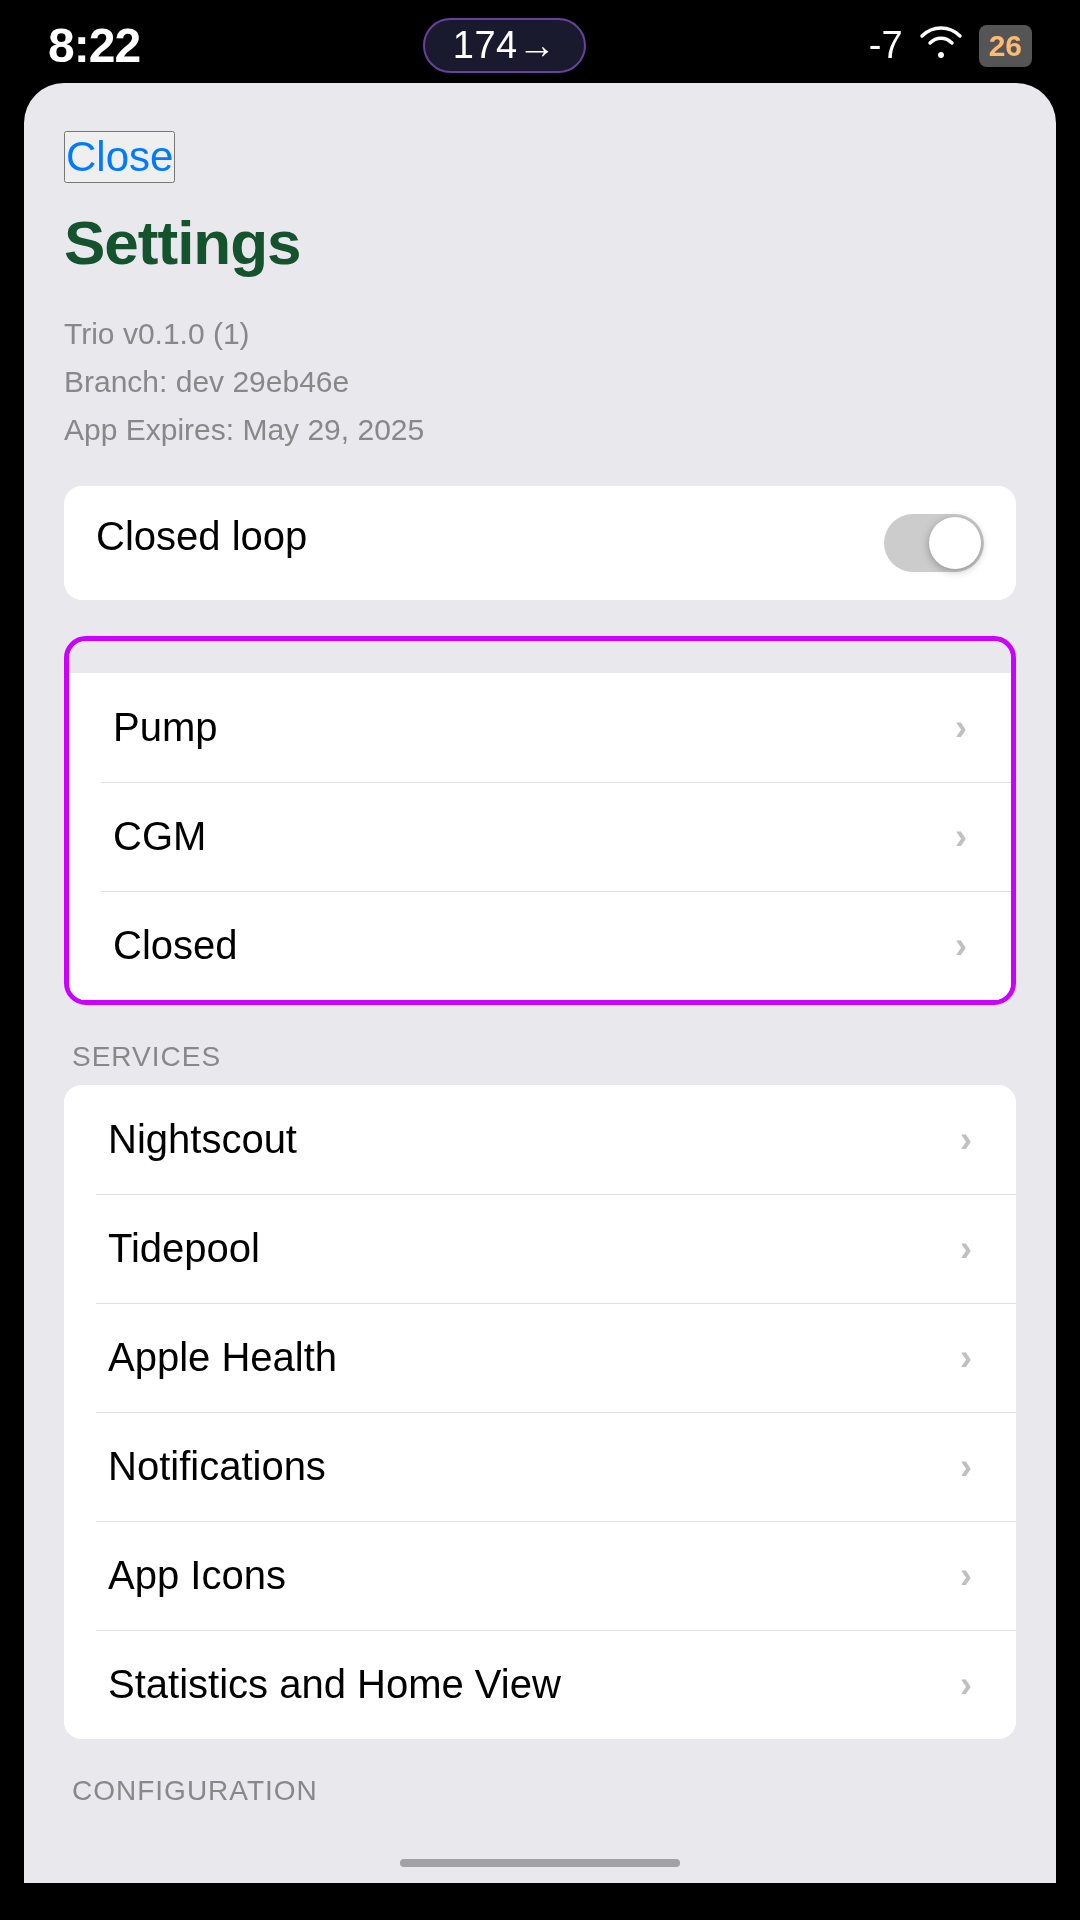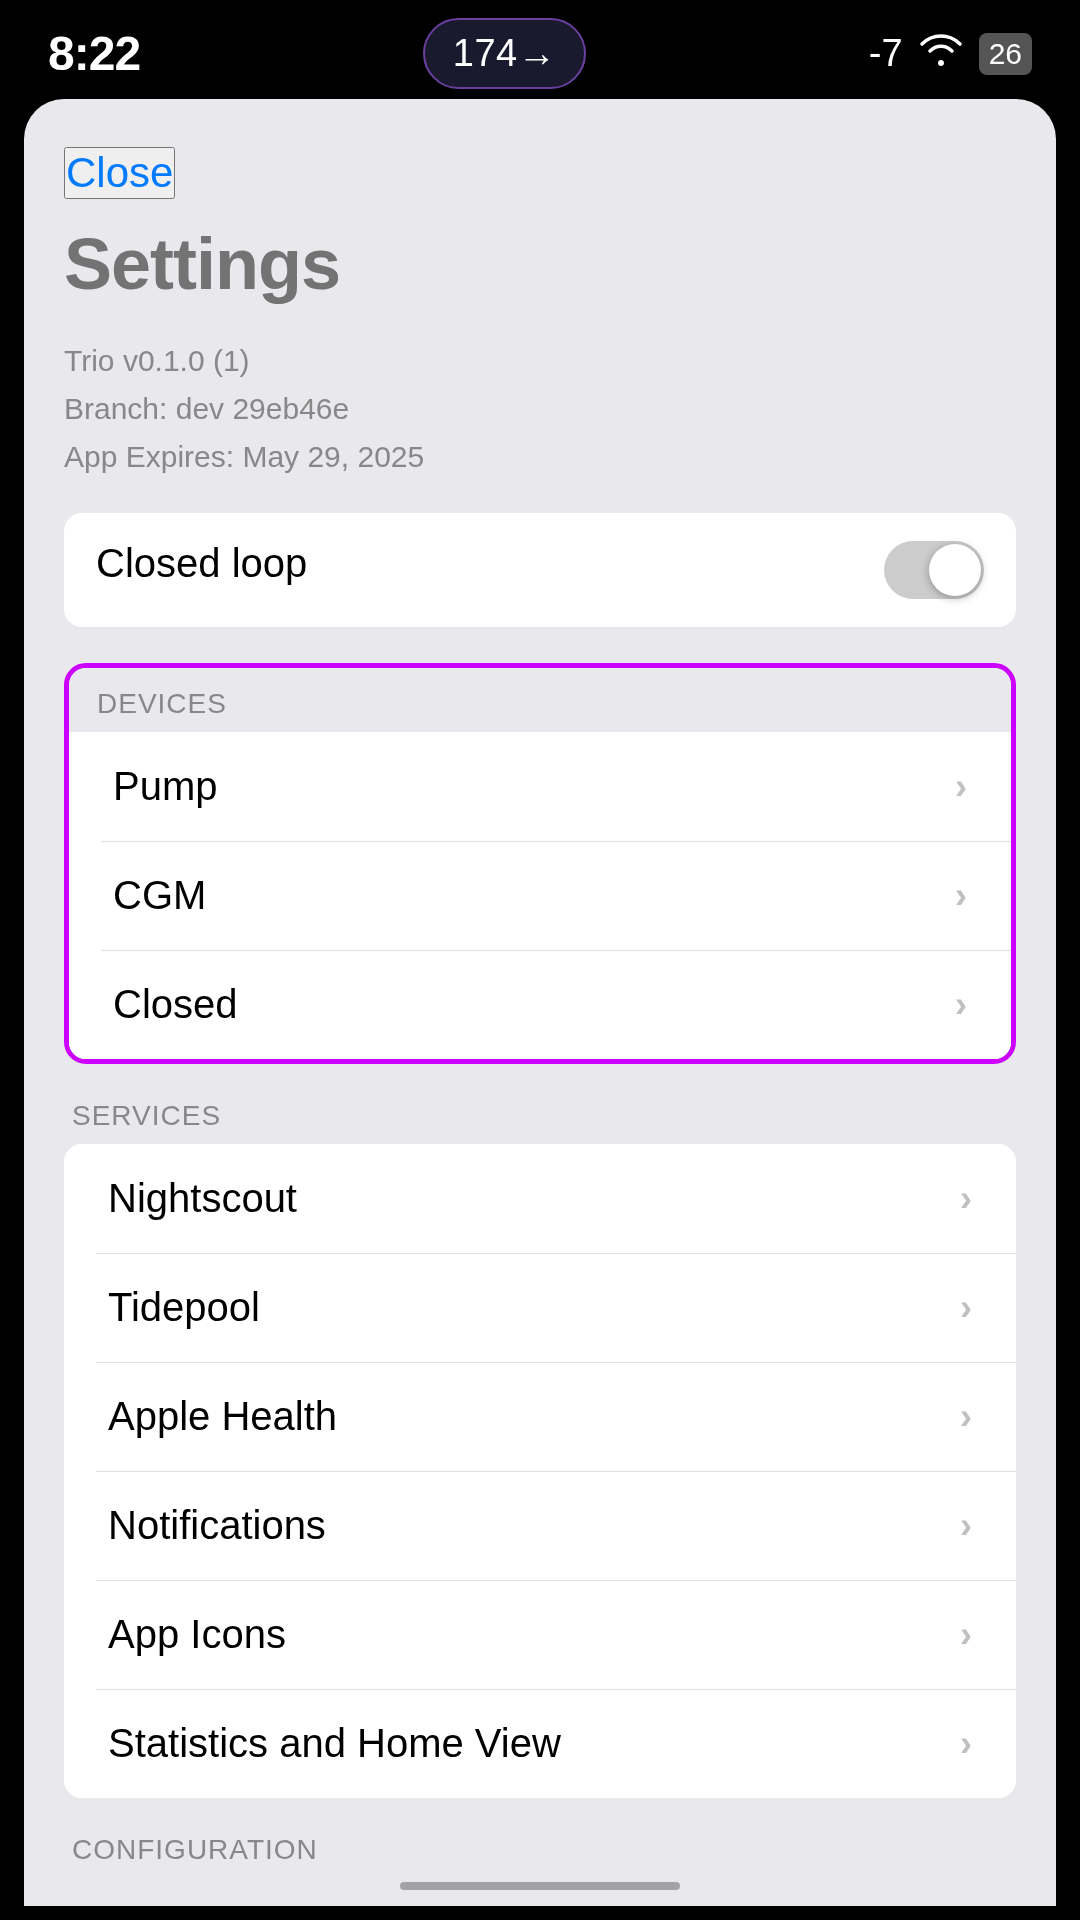--- a/index.html
+++ b/index.html
@@ -28,21 +28,21 @@
       color: #fff;
       font-size: 48px;
       font-weight: 600;
       letter-spacing: -1px;
     }
 
     .status-pill {
       background: #1a1a2e;
       border: 2px solid #6b3fa0;
       border-radius: 40px;
-      padding: 12px 28px;
+      padding: 4px 28px;
       color: #fff;
       font-size: 38px;
       font-weight: 500;
       letter-spacing: 0.5px;
     }
 
     .status-right {
       display: flex;
       align-items: center;
       gap: 16px;
@@ -56,23 +56,23 @@
 
     .wifi-icon {
       color: #fff;
       font-size: 38px;
     }
 
     .battery-badge {
       background: #555;
       border-radius: 8px;
       padding: 4px 10px;
-      color: #ffffff;
+      color: #fdba74;
       font-size: 30px;
-      font-weight: 400;
+      font-weight: 700;
     }
 
     
     .main-card {
       background: #e8e8ed;
       border-radius: 40px 40px 0 0;
       margin: 0 24px;
       padding: 48px 40px 40px 40px;
       min-height: 1800px;
       position: relative;
@@ -82,23 +82,23 @@
     .close-btn {
       color: #007aff;
       font-size: 42px;
       font-weight: 400;
       margin-bottom: 24px;
       display: inline-block;
     }
 
     
     .page-title {
-      font-size: 72px;
+      font-size: 62px;
       font-weight: 700;
-      color: #737373;
+      color: #14532d;
       margin-bottom: 32px;
       letter-spacing: -1px;
     }
 
     
     .app-info {
       color: #888;
       font-size: 30px;
       line-height: 1.6;
       margin-bottom: 32px;
@@ -288,21 +288,20 @@
   <div class="toggle-row">
     <span class="toggle-label">Closed loop</span>
     <div class="toggle-switch">
       <div class="toggle-thumb"></div>
     </div>
   </div>
 
   
   <div class="devices-section-box">
     <div class="devices-section-inner">
-      <div class="section-header">DEVICES</div>
       <div class="list-card">
         <div class="list-item">
           <span class="list-item-label">Pump</span>
           <span class="chevron">›</span>
         </div>
         <div class="list-item">
           <span class="list-item-label">CGM</span>
           <span class="chevron">›</span>
         </div>
         <div class="list-item">

